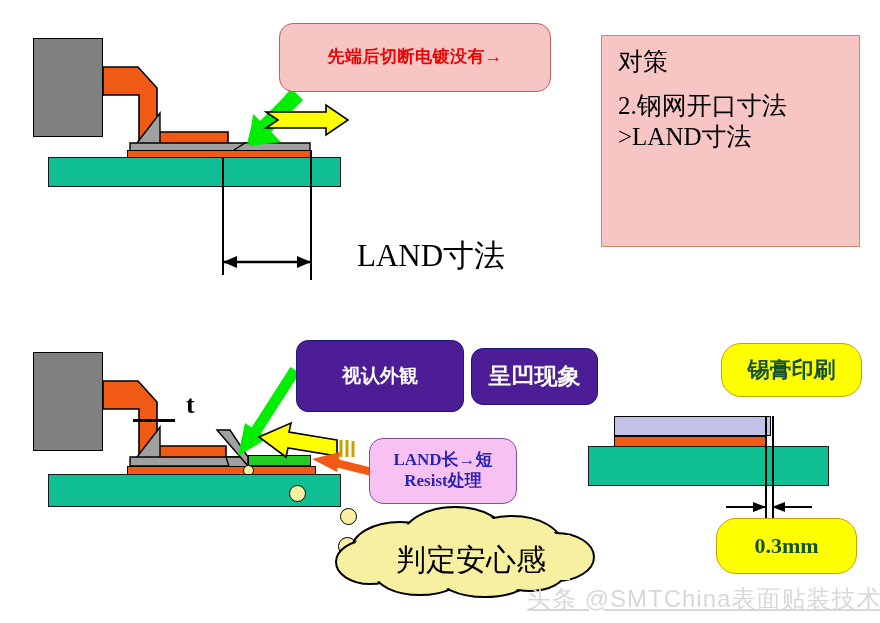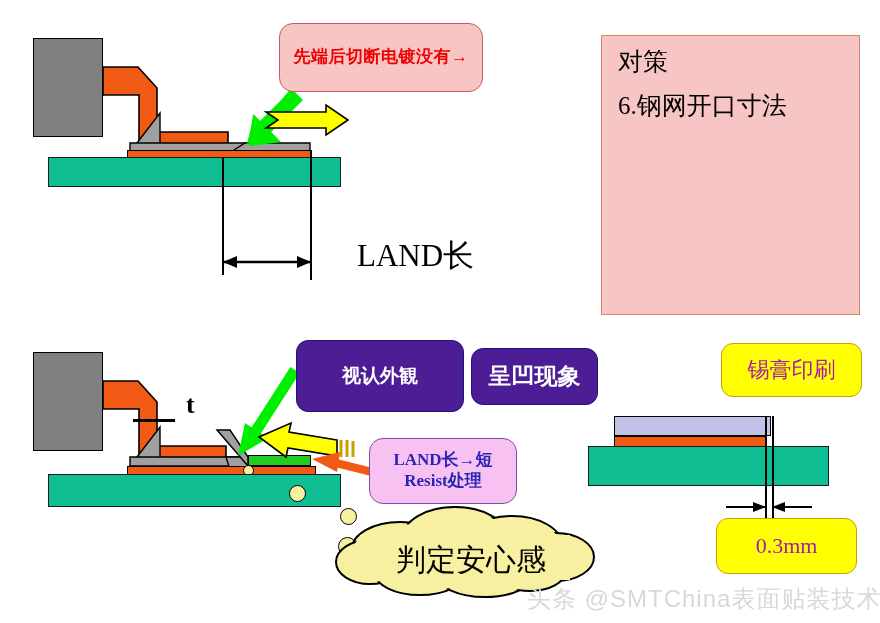--- a/index.html
+++ b/index.html
@@ -85,23 +85,24 @@
     border: 1.5px solid #7B4FA8;
     border-radius: 14px;
     color: #2B23B5;
     font-weight: bold;
     font-size: 17px;
     font-family: "Liberation Serif", "DejaVu Serif", serif;
   }
   .callout-yellow {
     background: #FFFF00;
     border: 1.5px solid #C8A000;
-    border-radius: 12px;
-    color: #a21caf;
+    border-radius: 20px;
+    color: #14532d;
     font-size: 22px;
+    font-weight: bold;
   }
   .callout-yellow.serif {
     font-family: "Liberation Serif", "DejaVu Serif", serif;
   }
 
   
   .measures {
     position: absolute;
     box-sizing: border-box;
     background: #F7C6C4;
@@ -168,43 +169,44 @@
 
     <div class="rule" style="left:222px; top:158px; width:2px; height:117px;"></div>
     <div class="rule" style="left:310px; top:150px; width:2px; height:130px;"></div>
 
     <svg style="left:0px; top:0px; width:880px; height:300px;">
       <line x1="224" y1="262" x2="310" y2="262" stroke="#000000" stroke-width="2.4"></line>
       <polygon points="223,262 237,256 237,268" fill="#000000"></polygon>
       <polygon points="311,262 297,256 297,268" fill="#000000"></polygon>
     </svg>
 
-    <div class="plain-label" style="left:357px; top:235px; font-size:31px;">LAND长</div>
+    <div class="plain-label" style="left:357px; top:235px; font-size:31px;">LAND寸法</div>
 
     <svg style="left:0px; top:0px; width:880px; height:300px;">
       <g stroke="#000000" stroke-width="1">
         <polygon points="291,88 303,100 271,132 281,142 249,146 253,114 263,124" fill="#00EE00" stroke="none"></polygon>
       </g>
       <line x1="295" y1="94" x2="258" y2="131" stroke="#00EE00" stroke-width="11" stroke-linecap="butt"></line>
       <polygon points="247,144 254,115 276,137" fill="#00EE00"></polygon>
     </svg>
 
     <svg style="left:0px; top:0px; width:880px; height:300px;">
       <polygon points="266,112 326,112 326,105 348,120 326,135 326,128 266,128 278,120" fill="#FFFF00" stroke="#000000" stroke-width="1.6" stroke-linejoin="miter"></polygon>
     </svg>
 
-    <div class="callout callout-pink-red" style="left:279px; top:23px; width:204px; height:69px;">
+    <div class="callout callout-pink-red" style="left:279px; top:23px; width:272px; height:69px;">
       <span>先端后切断电镀没有→</span>
     </div>
   </div>
 
-  <div class="measures" style="left:601px; top:35px; width:259px; height:280px;">
+  <div class="measures" style="left:601px; top:35px; width:259px; height:212px;">
     <p>对策</p>
     <p>
-      <span>6.钢网开口寸法</span><br>
+      <span>2.钢网开口寸法</span><br>
+      <span>&gt;LAND寸法</span>
     </p>
   </div>
 
   <div>
 
     <div class="rect body-block" style="left:33px; top:352px; width:70px; height:99px;"></div>
 
     <svg style="left:0px; top:0px; width:880px; height:623px;">
       <polygon points="103,381 138,381 157,402 157,446 226,446 226,464 139,464 139,409 103,409" fill="#F05A14" stroke="#000000" stroke-width="1.6"></polygon>
     </svg>
@@ -307,15 +309,15 @@
       <polygon points="766,507 753,502 753,512" fill="#000000"></polygon>
       <line x1="812" y1="507" x2="774" y2="507" stroke="#000000" stroke-width="2"></line>
       <polygon points="772,507 785,502 785,512" fill="#000000"></polygon>
     </svg>
 
     <div class="callout callout-yellow serif" style="left:716px; top:518px; width:141px; height:56px;">
       <span>0.3mm</span>
     </div>
   </div>
 
-  <div class="watermark" style="left:527px; top:583px;">头条 @SMTChina表面贴装技术</div>
+  <div class="watermark" style="left:527px; top:583px;text-decoration:underline;">头条 @SMTChina表面贴装技术</div>
 
 </div>
 
 </body></html>

